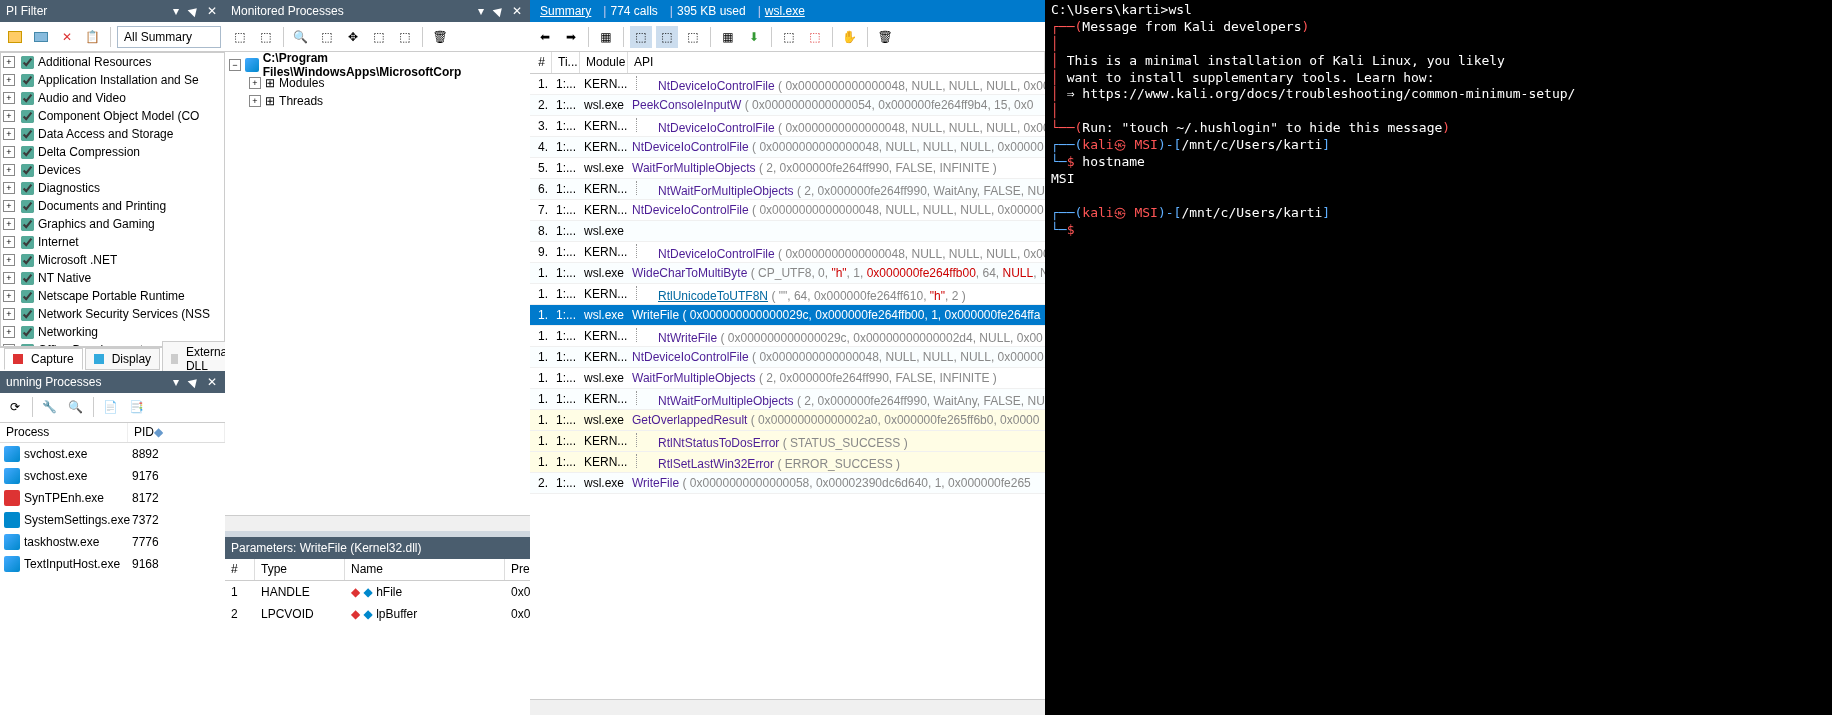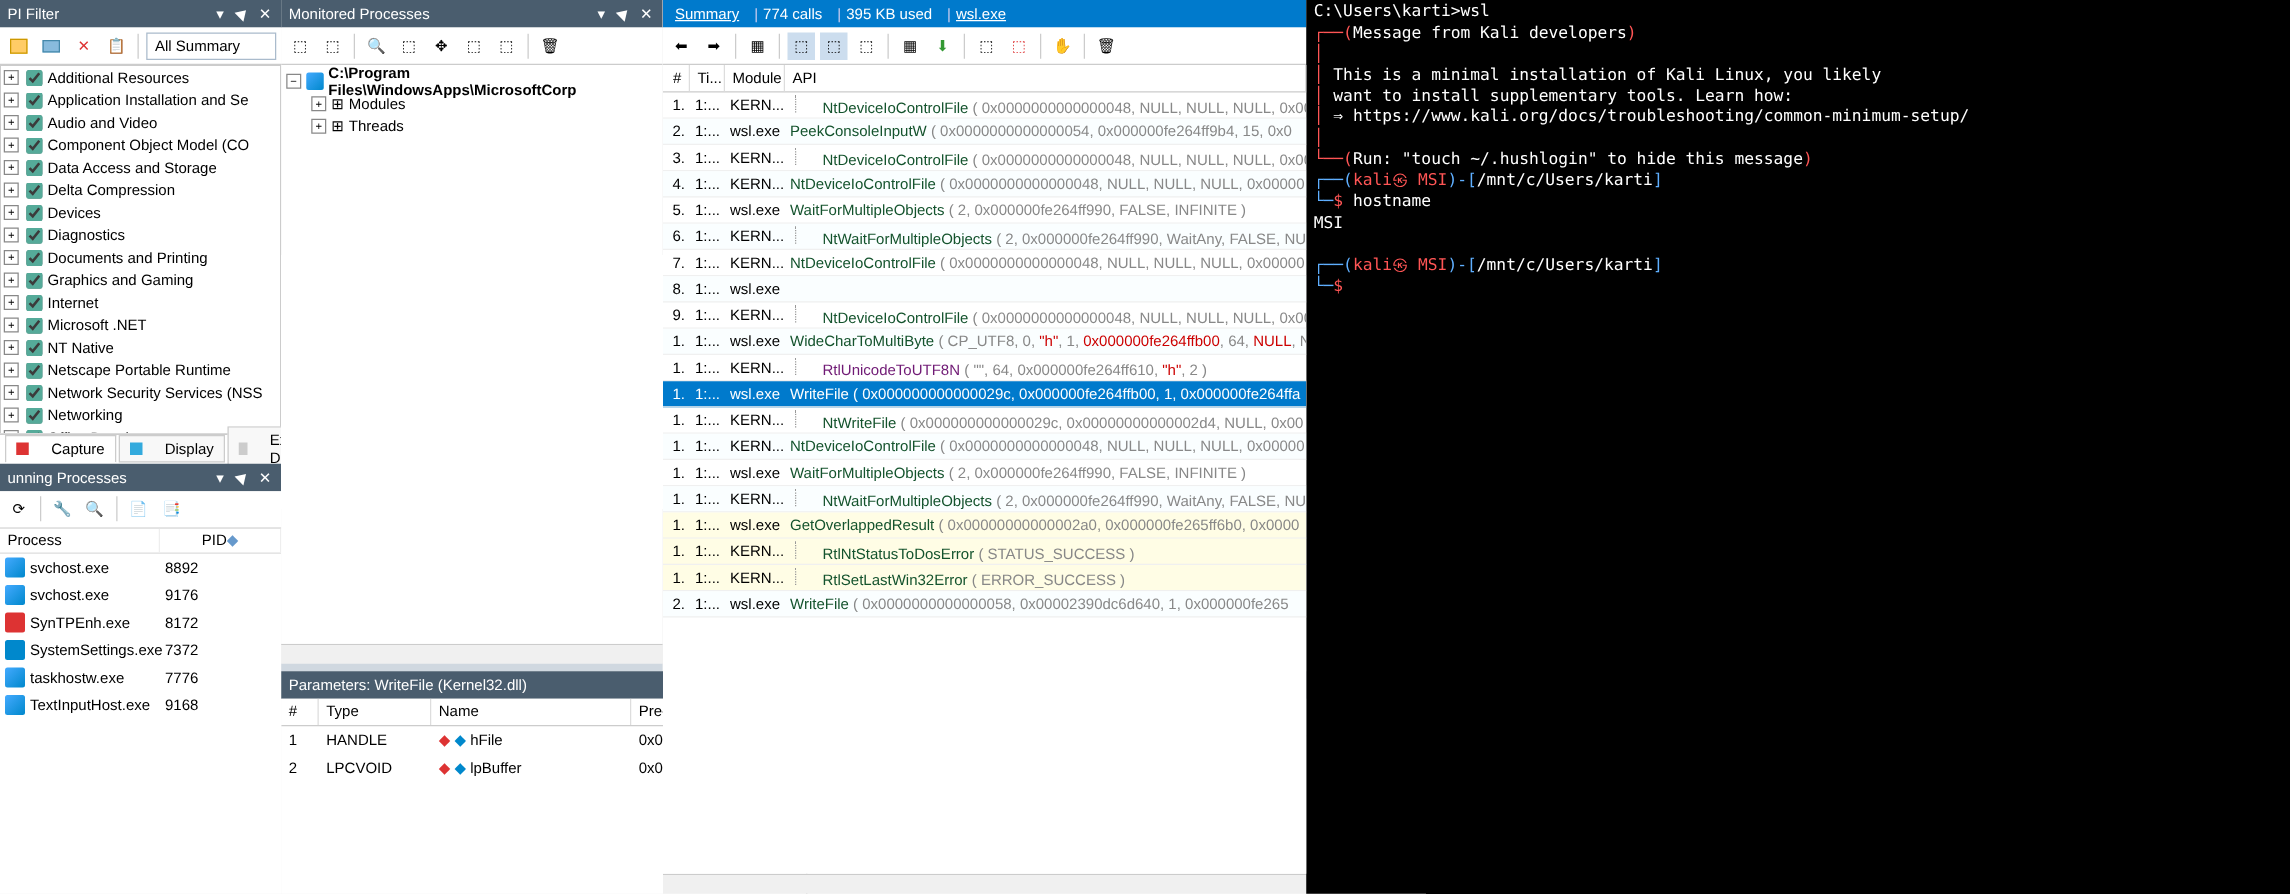--- a/index.html
+++ b/index.html
@@ -19,21 +19,21 @@
 .toolbar{background:#fff;border-bottom:1px solid #ccc;height:30px;display:flex;align-items:center;padding:0 4px;gap:4px}
 .tb-btn{width:22px;height:22px;display:flex;align-items:center;justify-content:center;cursor:pointer;border:1px solid transparent}
 .tb-sep{width:1px;height:20px;background:#ccc;margin:0 2px}
 .modules-dd{flex:1;height:22px;border:1px solid #abc;padding:0 6px;display:flex;align-items:center;background:#fff;cursor:pointer}
 .filter-tree{flex:1;overflow:auto;background:#fff;border:1px solid #ccc}
 .ft-row{display:flex;align-items:center;height:18px;padding-left:2px}
 .ft-row .exp{width:12px;height:12px;border:1px solid #888;display:flex;align-items:center;justify-content:center;font-size:9px;margin-right:2px;cursor:pointer}
 .ft-row input[type=checkbox]{margin:0 4px;accent-color:#5a9}
 .ft-row .lbl{white-space:nowrap;overflow:hidden;text-overflow:ellipsis}
 .tabs{background:#fff;border-top:1px solid #ccc;height:24px;display:flex;align-items:center;padding:0 4px;gap:2px}
-.tab{padding:3px 8px;border:1px solid #ccc;background:#f8f8f8;cursor:pointer;display:flex;align-items:center;gap:18px}
+.tab{padding:3px 8px;border:1px solid #ccc;background:#f8f8f8;cursor:pointer;display:flex;align-items:center;gap:8px}
 .tab.active{background:#fff;border-bottom-color:#fff}
 .sq{width:10px;height:10px}
 .tree{flex:1;background:#fff;padding:4px;overflow:auto}
 .tree-row{display:flex;align-items:center;height:18px;gap:4px}
 .tree-row .exp{width:12px;height:12px;border:1px solid #888;display:flex;align-items:center;justify-content:center;font-size:9px;cursor:pointer}
 .tree-row .ico{width:14px;height:14px}
 .proc-list{flex:1;background:#fff;overflow:auto}
 .pl-hdr{display:flex;background:#fff;border-bottom:1px solid #ddd;height:20px;position:sticky;top:0}
 .pl-hdr div{padding:2px 6px;border-right:1px solid #eee}
 .pl-row{display:flex;height:22px;align-items:center}
@@ -46,22 +46,22 @@
 .cg-row{display:flex;height:21px;align-items:center;border-bottom:1px solid #f0f0f0}
 .cg-row.even{background:#fafeff}
 .cg-row.yellow{background:#fffde5}
 .cg-row.sel{background:#007acc;color:#fff}
 .cg-row.sel .fn,.cg-row.sel .args{color:#fff}
 .cg-row>div{padding:0 4px;overflow:hidden;white-space:nowrap}
 .c-n{width:22px;text-align:right}
 .c-t{width:28px}
 .c-m{width:48px}
 .c-a{flex:1}
-.fn{color:#14532d}
-.fn.red{color:#701a75;}
+.fn{color:#4c1d95}
+.fn.red{color:#0369a1;text-decoration:underline}
 .args{color:#888}
 .args .str{color:#c00}
 .indent{display:inline-block;width:22px;border-left:1px dotted #999;height:14px;margin-left:4px}
 .splitter-h{height:6px;background:#d0d8e0;cursor:row-resize}
 .bottom-panels{display:flex;height:178px}
 .params-panel{flex:1;display:flex;flex-direction:column}
 .hex-panel{width:400px;display:flex;flex-direction:column;border-left:1px solid #aaa}
 .param-grid{flex:1;background:#fff;overflow:auto}
 .pg-hdr{display:flex;background:#fff;border-bottom:1px solid #ccc;height:22px}
 .pg-hdr div{padding:3px 6px;border-right:1px solid #ddd}
@@ -223,21 +223,21 @@
     <div class="tb-sep"></div>
     <div class="tb-btn">🔧</div>
     <div class="tb-btn">🔍</div>
     <div class="tb-sep"></div>
     <div class="tb-btn">📄</div>
     <div class="tb-btn">📑</div>
   </div>
   <div class="proc-list">
     <div class="pl-hdr">
       <div style="width:128px">Process</div>
-      <div style="flex:1;display:flex;justify-content:center">
+      <div style="flex:1;display:flex;justify-content:flex-start">
             <span>PID</span>
             <span style="color:#69c">◆</span>
           </div>
     </div>
     <div id="proc-rows">
           <div class="pl-row">
             <div class="ico app-ico" style=""></div>
             <div class="nm">svchost.exe</div>
             <div class="pid">8892</div>
           </div>

